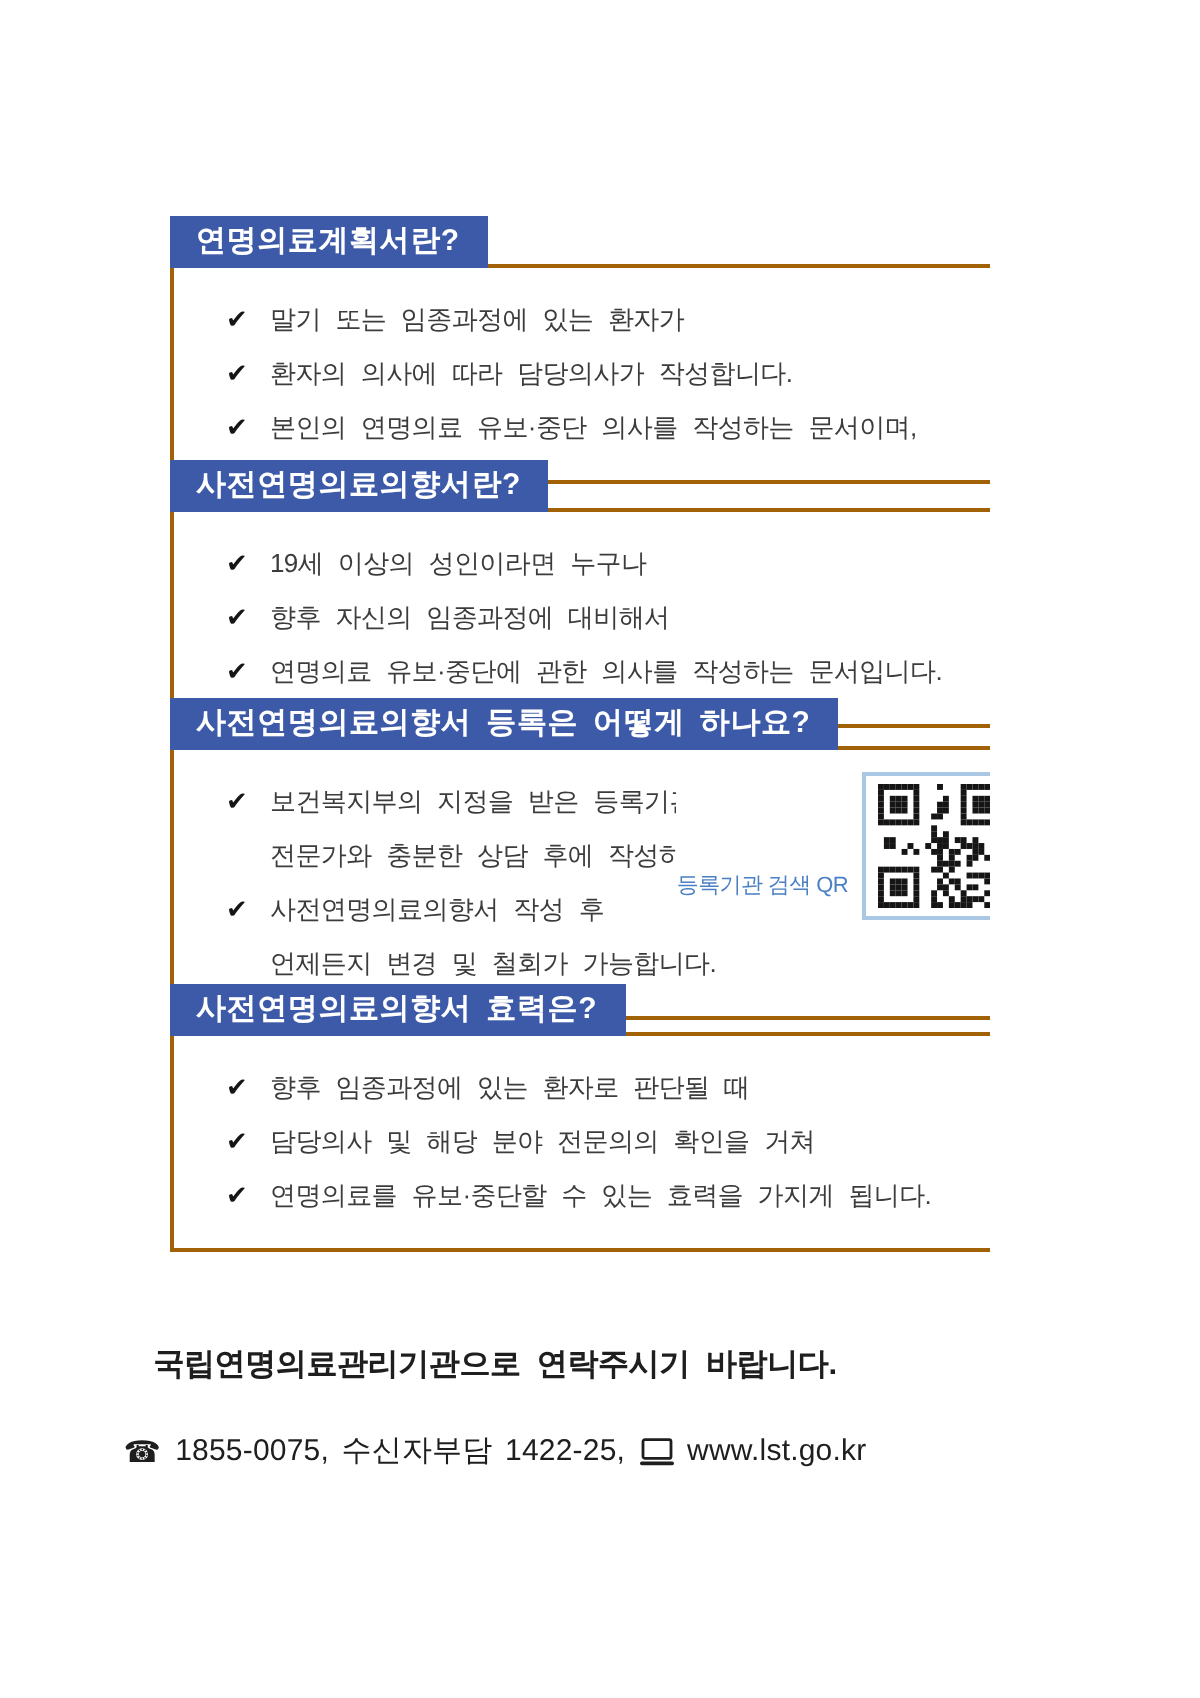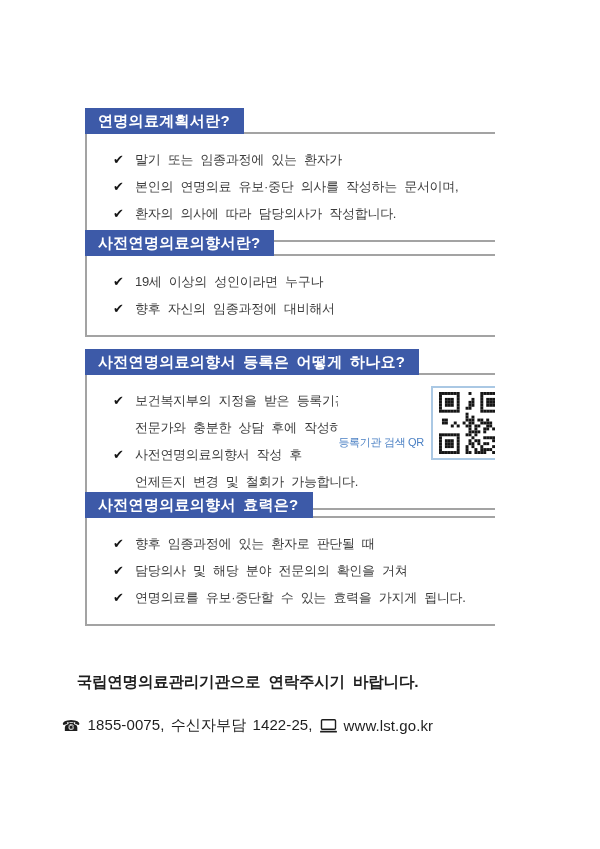--- a/index.html
+++ b/index.html
@@ -9,21 +9,21 @@
   }
   .section{position:absolute;left:85px;width:430px;}
   .tab{
     display:inline-block;position:relative;z-index:2;
     background:#3d5aa8;color:#ffffff;font-weight:bold;
     font-size:15px;line-height:16px;padding:5px 14px 5px 13px;
     letter-spacing:0.3px;word-spacing:3px;white-space:nowrap;
   }
   .box{
     position:relative;z-index:1;margin-top:-2px;background:#ffffff;
-    border:2px solid #a3a3a3;padding:12px 12px 13px 26px;
+    border:2px solid #a16207;padding:12px 12px 13px 26px;
   }
   ul.items{list-style:none;margin:0;padding:0;}
   ul.items li{
     font-size:13px;color:#3c3c3c;line-height:27px;
     letter-spacing:-0.3px;word-spacing:4px;white-space:nowrap;
   }
   ul.items li .chk{
     display:inline-block;width:14px;margin-right:8px;color:#151515;
     font-size:13px;letter-spacing:0;word-spacing:0;
   }
@@ -53,28 +53,29 @@
 </style>
 </head>
 <body>
 
 <div class="page">
 
   <div id="sections">
       <div class="section" style="top: 108px;"><div class="tab">연명의료계획서란?</div><div class="box">
           <ul class="items">
             <li><span class="chk">✔</span><span>말기 또는 임종과정에 있는 환자가</span></li>
+            <li><span class="chk">✔</span><span>환자의 의사에 따라 담당의사가 작성합니다.</span></li>
             <li><span class="chk">✔</span><span>본인의 연명의료 유보·중단 의사를 작성하는 문서이며,</span></li>
-            <li><span class="chk">✔</span><span>환자의 의사에 따라 담당의사가 작성합니다.</span></li>
           </ul>
         </div></div>
       <div class="section" style="top: 230px;"><div class="tab">사전연명의료의향서란?</div><div class="box">
           <ul class="items">
             <li><span class="chk">✔</span><span>19세 이상의 성인이라면 누구나</span></li>
             <li><span class="chk">✔</span><span>향후 자신의 임종과정에 대비해서</span></li>
+            <li><span class="chk">✔</span><span>연명의료 유보·중단에 관한 의사를 작성하는 문서입니다.</span></li>
           </ul>
         </div></div>
       <div class="section" style="top: 349px;"><div class="tab">사전연명의료의향서 등록은 어떻게 하나요?</div><div class="box">
           <ul class="items">
             <li><span class="chk">✔</span><span>보건복지부의 지정을 받은 등록기관에서</span></li>
             <li class="cont"><span>전문가와 충분한 상담 후에 작성하실 수 있습니다.</span></li>
             <li><span class="chk">✔</span><span>사전연명의료의향서 작성 후</span></li>
             <li class="cont"><span>언제든지 변경 및 철회가 가능합니다.</span></li>
           </ul>
           <div class="qr-wrap">

